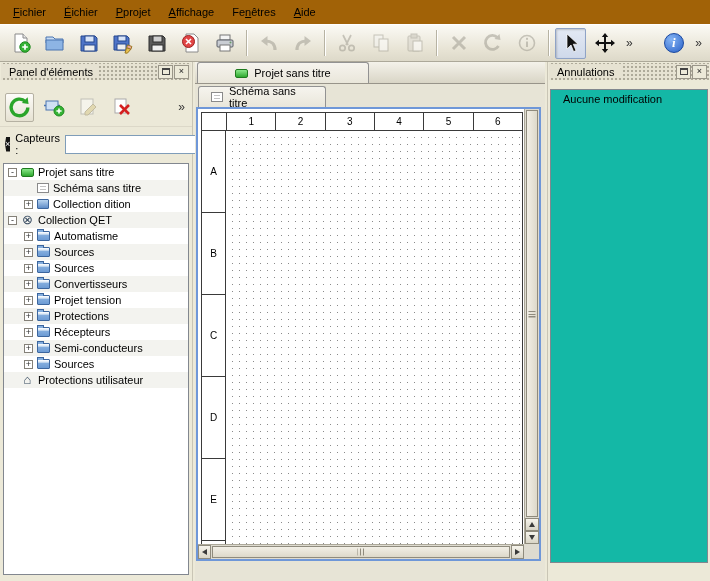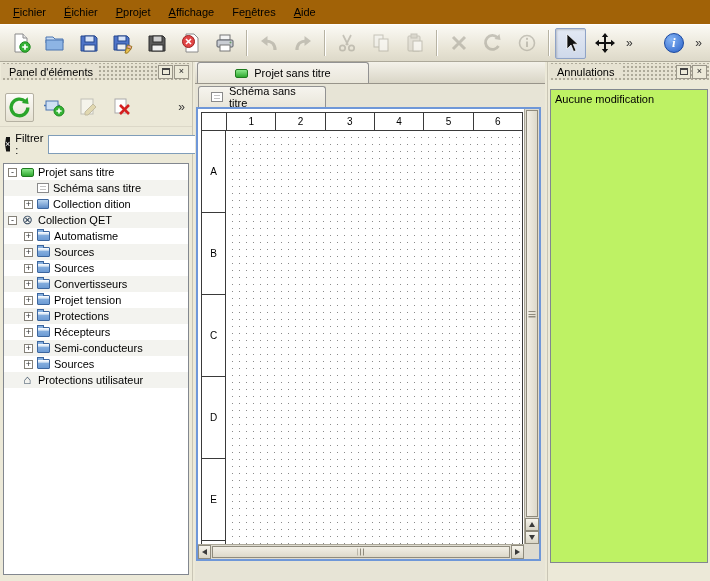--- a/index.html
+++ b/index.html
@@ -129,21 +129,21 @@
           background:linear-gradient(#f6f4ec,#d9d5c6); display:flex; align-items:center; justify-content:center; }
   .hscroll .sbtn { width:13px; height:14px; flex:0 0 13px; }
   .arr { width:0; height:0; }
   .arr-up   { border-left:3.5px solid transparent; border-right:3.5px solid transparent; border-bottom:5px solid #3a3a3a; }
   .arr-down { border-left:3.5px solid transparent; border-right:3.5px solid transparent; border-top:5px solid #3a3a3a; }
   .arr-left { border-top:3.5px solid transparent; border-bottom:3.5px solid transparent; border-right:5px solid #3a3a3a; }
   .arr-right{ border-top:3.5px solid transparent; border-bottom:3.5px solid transparent; border-left:5px solid #3a3a3a; }
 
   
   .dock-right { width:163px; display:flex; flex-direction:column; border-left:1px solid #c9c5b5; }
-  .undo-view { flex:1; margin:1px 2px 18px 2px; border:1px solid #82878f; background:#bef264; padding:3px 4px; }
+  .undo-view { flex:1; margin:1px 2px 18px 2px; border:1px solid #82878f; background:#14b8a6; padding:3px 12px; }
 
   svg { display:block; }
 </style>
 </head>
 <body>
 
 <div class="app">
 
   <div class="menubar">
     <div class="menu-item">
@@ -335,21 +335,21 @@
               <path d="M9 9l9 9M18 9l-9 9" stroke="#d42020" stroke-width="2.6"></path>
             </svg>
         </div>
         <span class="chevron">»</span>
       </div>
 
       <div class="filter-row">
         <span class="filter-clear">
             <span>×</span>
           </span>
-        <span>Filtrer :</span>
+        <span>Capteurs :</span>
         <input class="filter-input" type="text" value="" style="">
       </div>
 
       <div class="tree">
         <div class="tree-row" style="--d:0">
             <span class="expander">-</span>
             <span class="ic-project"></span>
             <span class="tlabel">Projet sans titre</span>
           </div>
         <div class="tree-row noexp" style="--d:1">

